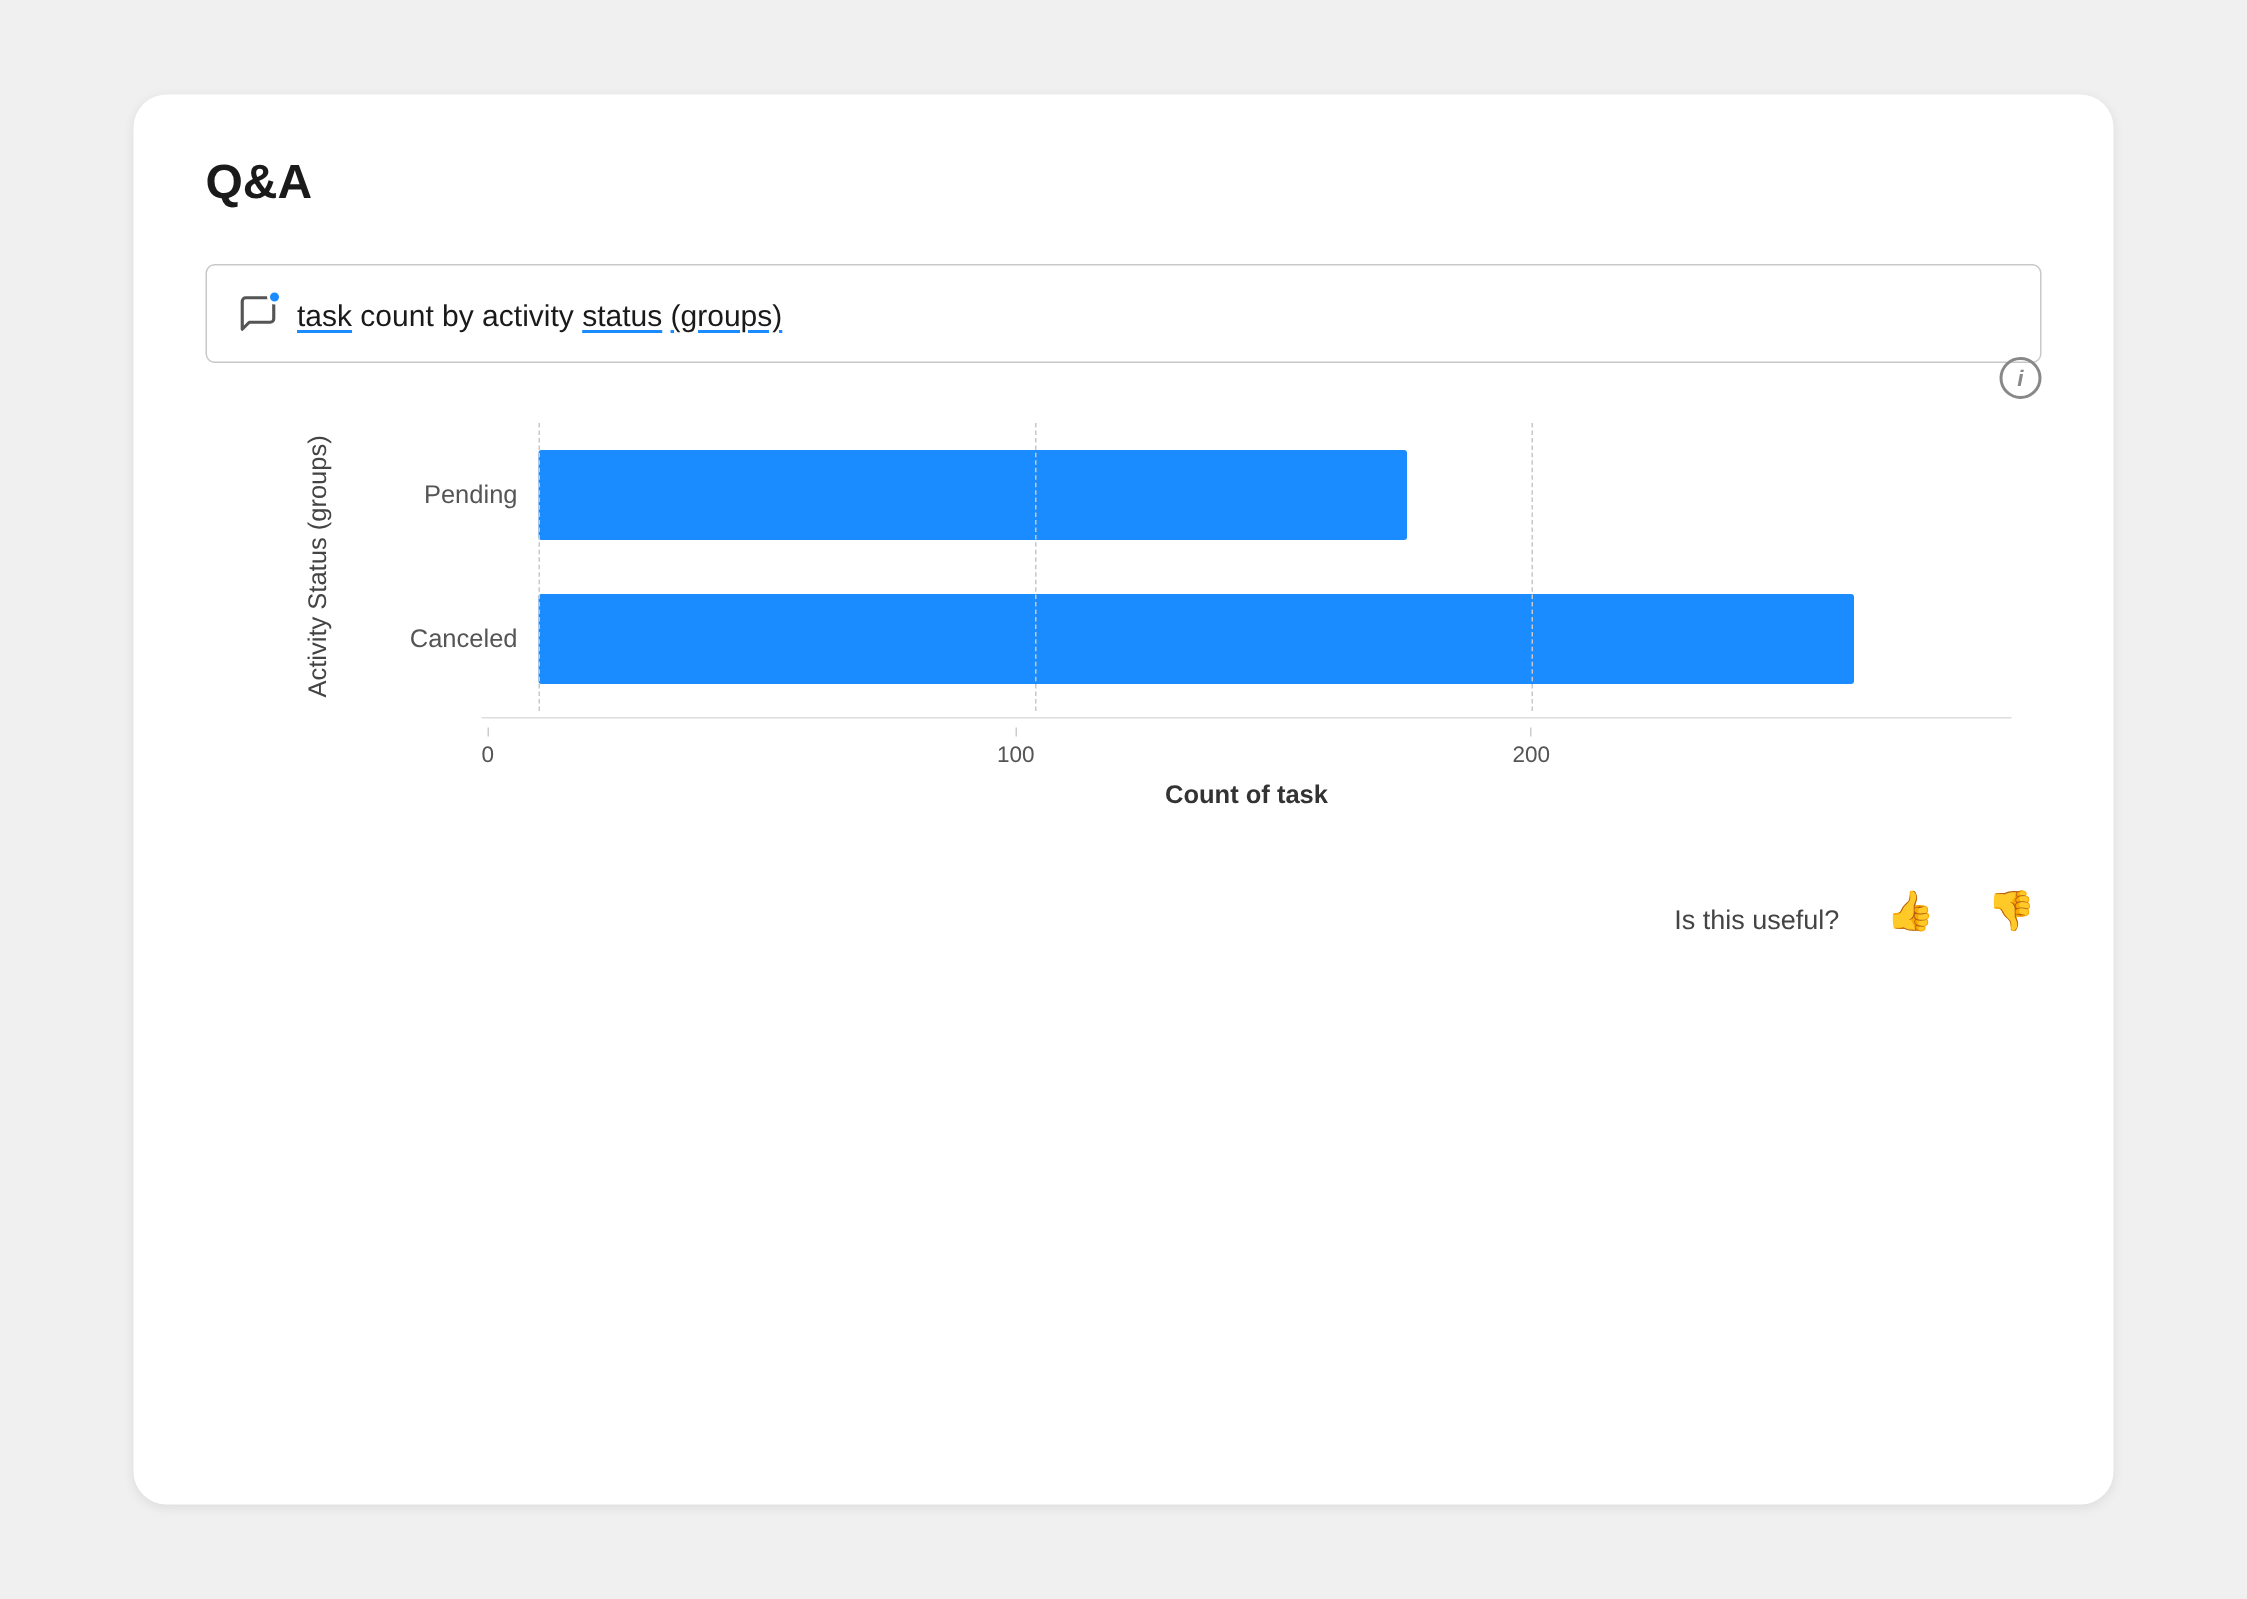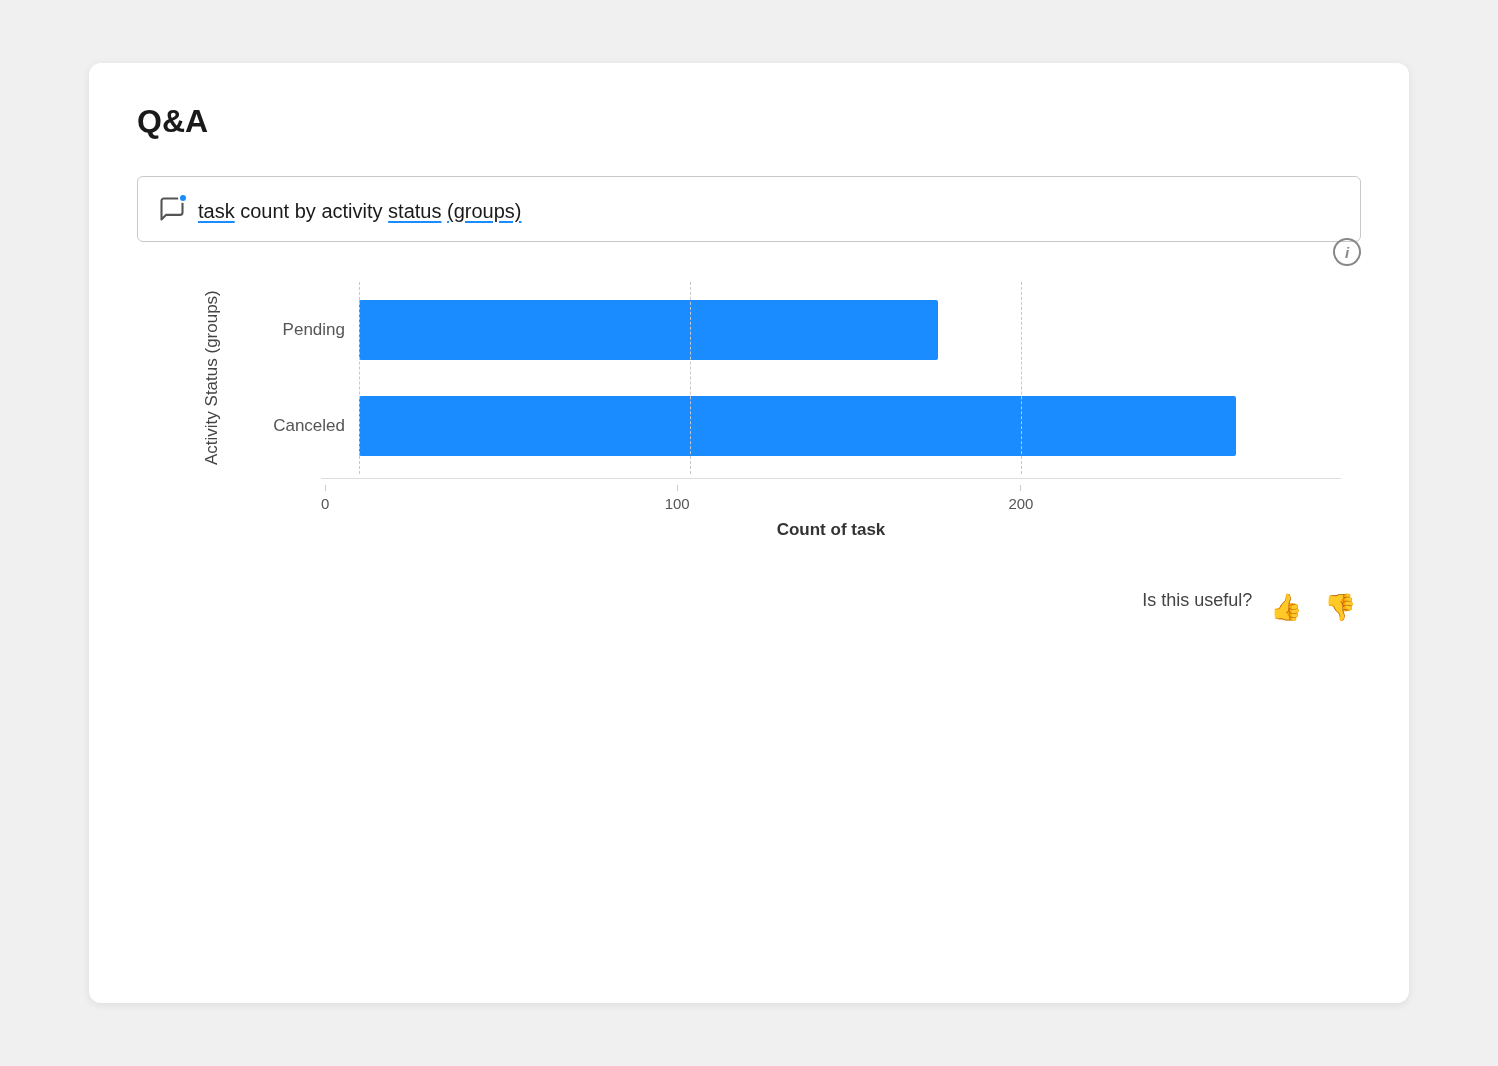--- a/index.html
+++ b/index.html
@@ -6,21 +6,21 @@
     body {
       background: #f0f0f0;
       display: flex;
       justify-content: center;
       align-items: center;
       min-height: 100vh;
       font-family: 'Segoe UI', Arial, sans-serif;
     }
     .card {
       background: #ffffff;
-      border-radius: 12px;
+      border-radius: 22px;
       padding: 40px 48px 40px 48px;
       width: 1320px;
       min-height: 940px;
       position: relative;
       box-shadow: 0 2px 8px rgba(0,0,0,0.08);
     }
     .page-title {
       font-size: 32px;
       font-weight: 700;
       color: #1a1a1a;
@@ -178,22 +178,22 @@
     .x-axis-title {
       text-align: center;
       font-size: 17px;
       color: #333;
       font-weight: 600;
       margin-top: 14px;
     }
     .feedback-row {
       display: flex;
       justify-content: flex-end;
-      align-items: flex-start;
-      gap: 14px;
+      align-items: flex-end;
+      gap: 27px;
       margin-top: 50px;
     }
     .feedback-label {
       font-size: 18px;
       color: #444;
     }
     .feedback-btn {
       background: none;
       border: none;
       cursor: pointer;

